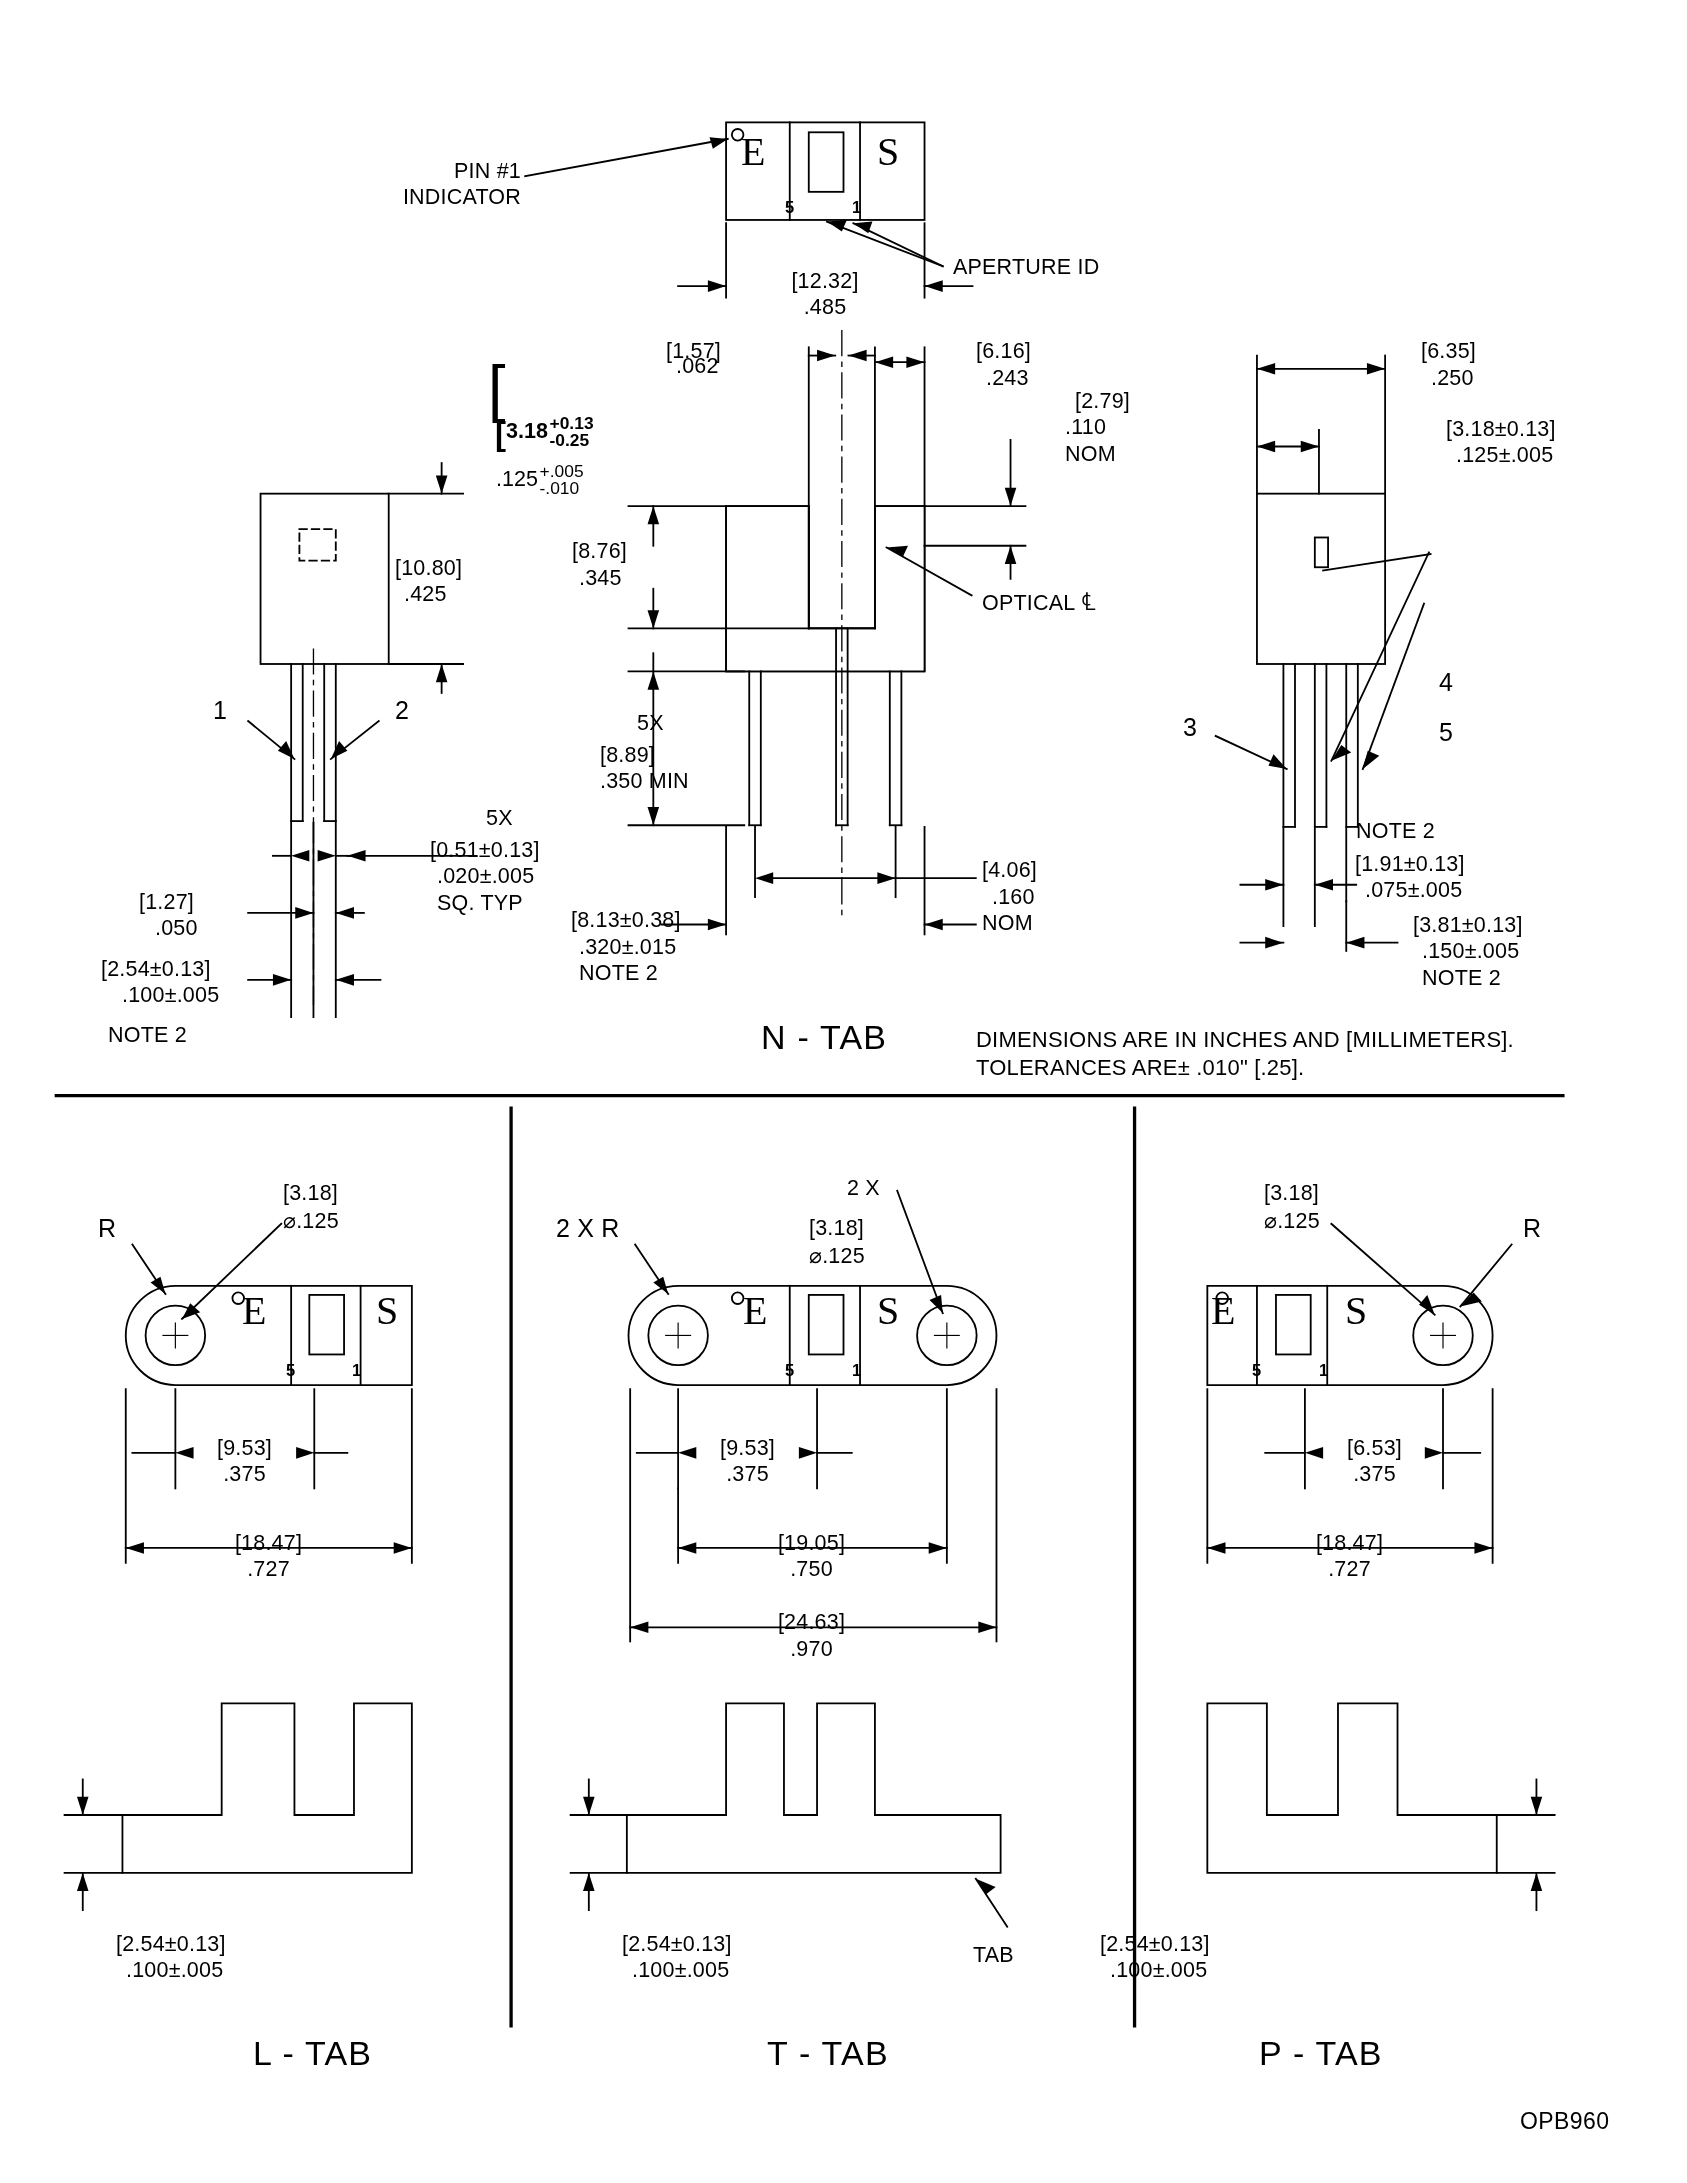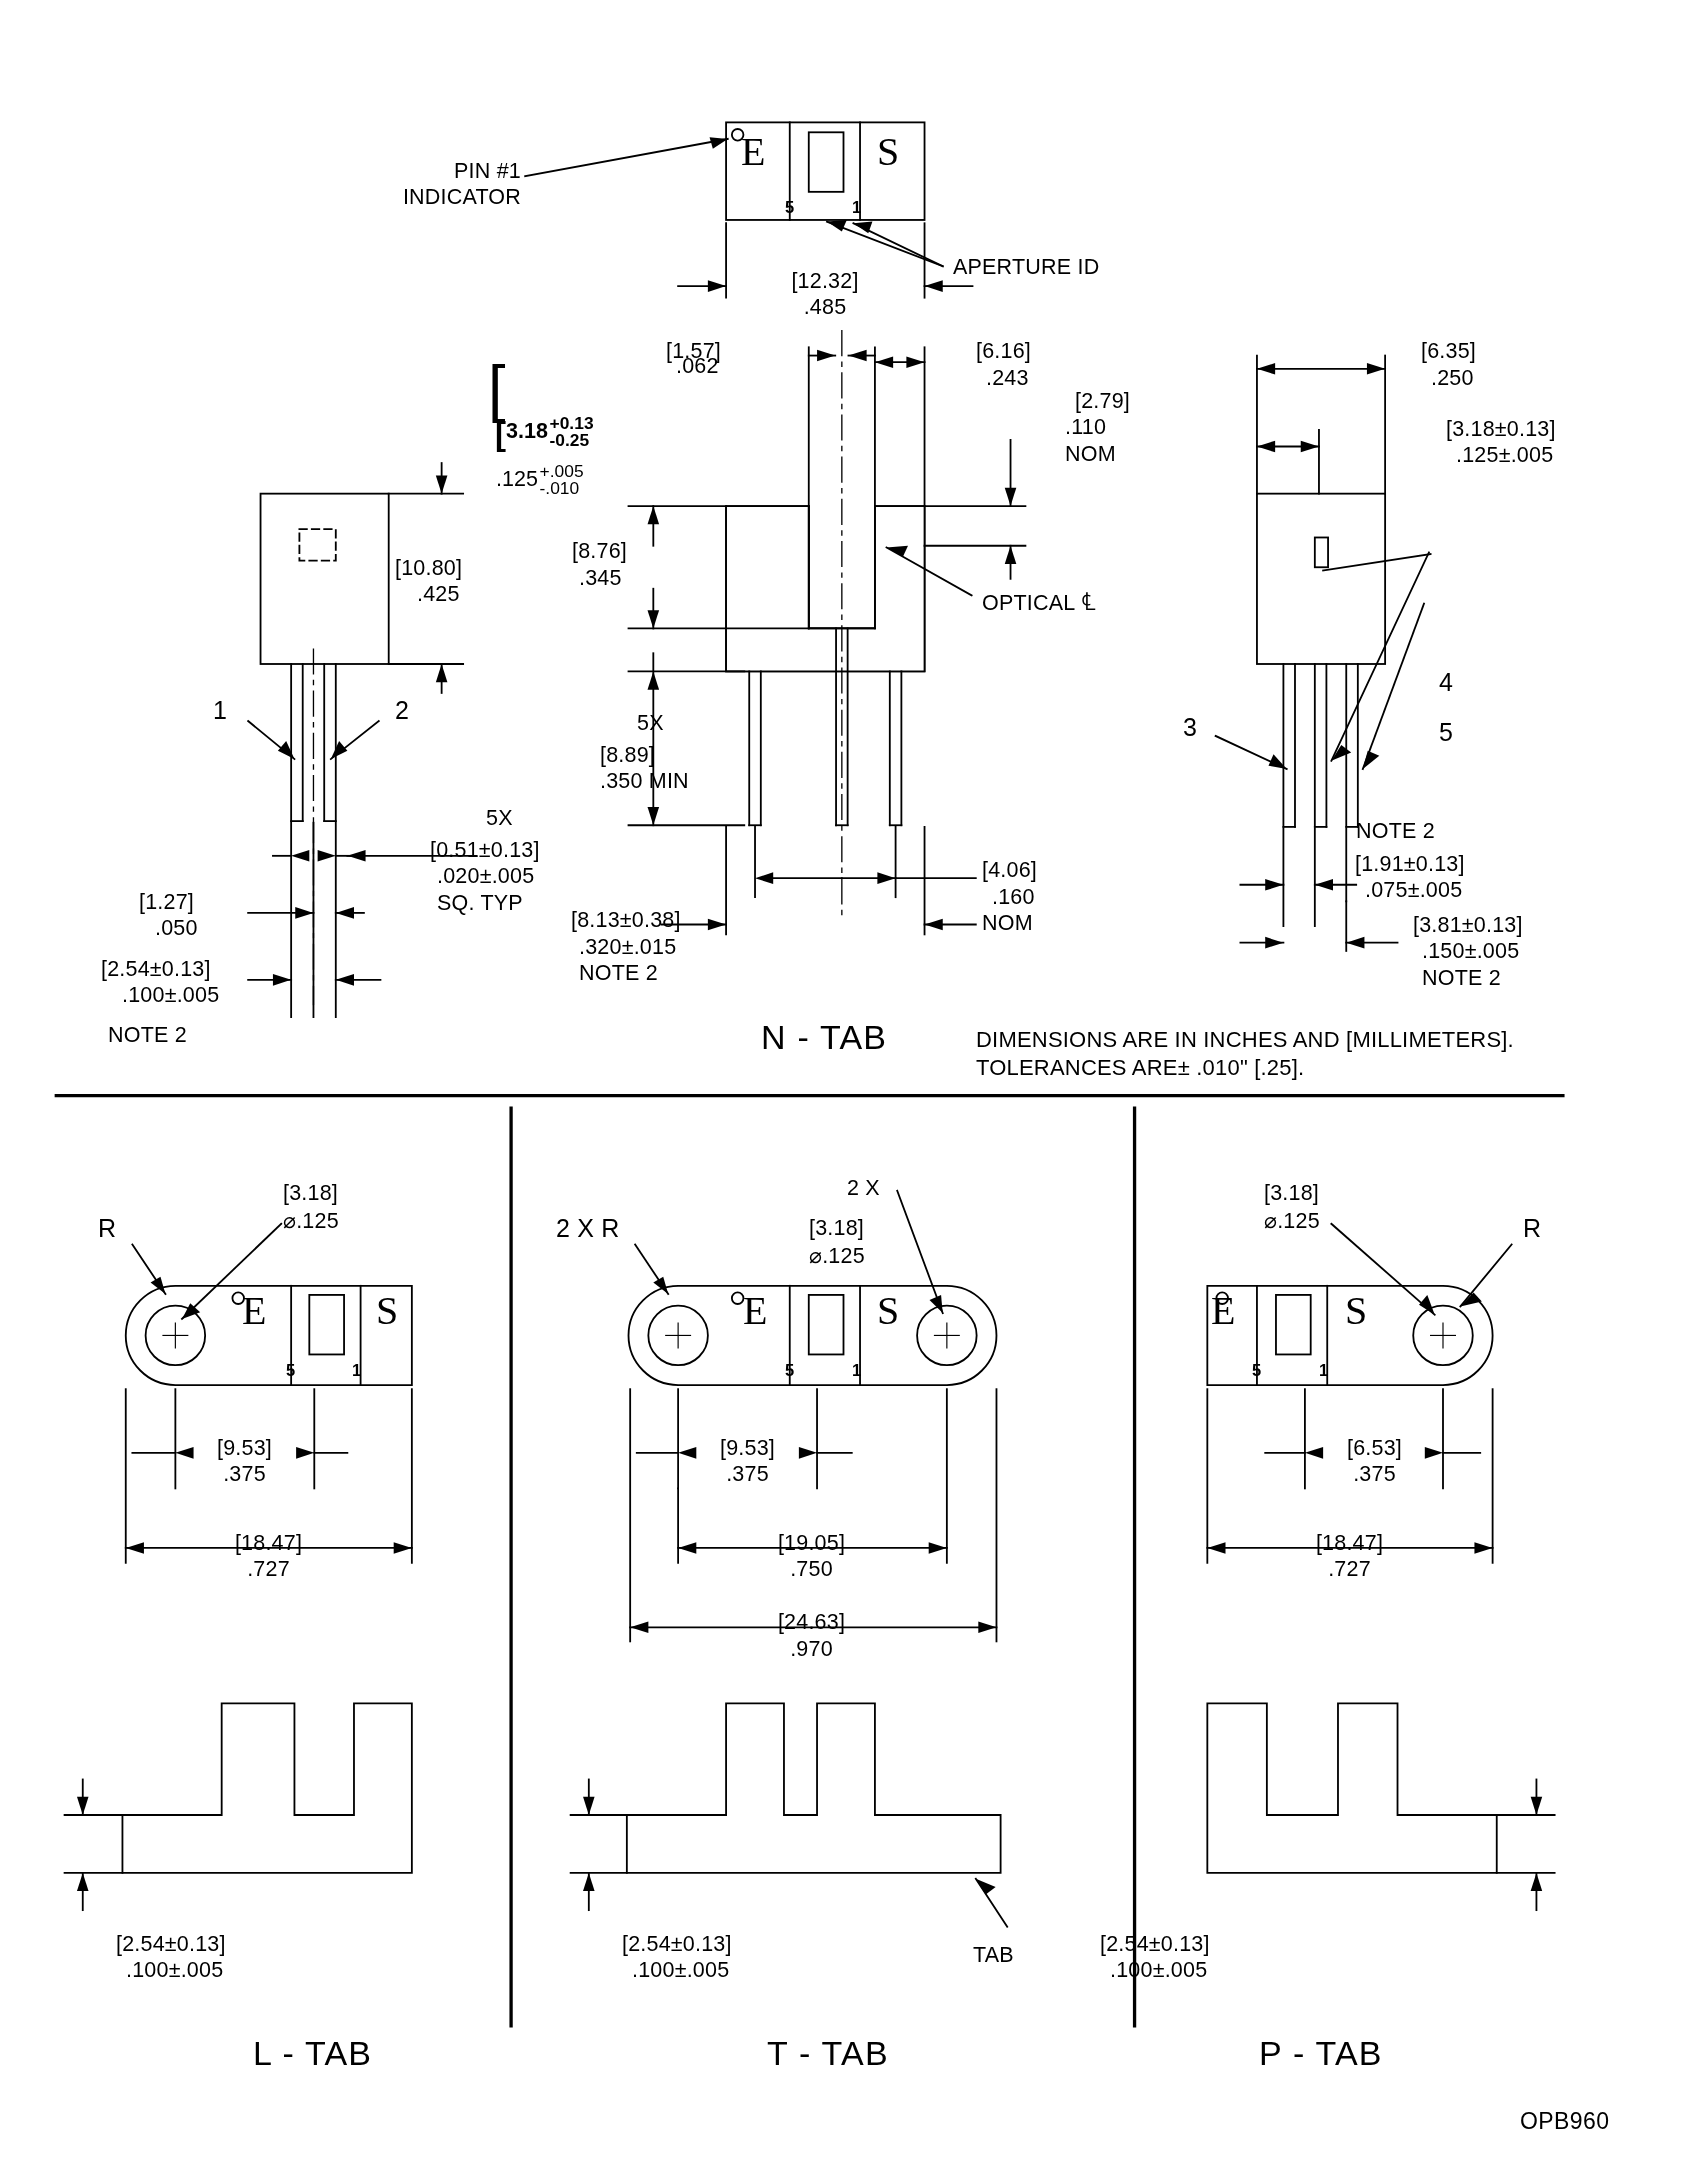--- a/index.html
+++ b/index.html
@@ -369,21 +369,21 @@
 <div class="lbl rt" style="left:323px; top:185px; width:198px;">INDICATOR</div>
 <div class="lbl" style="left:953px; top:255px;">APERTURE ID</div>
 <div class="lbl" style="left:741px; top:139px; font-size:40px; font-family:'Liberation Serif', serif;">E</div>
 <div class="lbl" style="left:877px; top:139px; font-size:40px; font-family:'Liberation Serif', serif;">S</div>
 <div class="lbl sm" style="left:785px; top:197px; font-weight:bold; font-size:16.5px;">5</div>
 <div class="lbl sm" style="left:852px; top:197px; font-weight:bold; font-size:16.5px;">1</div>
 <div class="lbl ctr" style="left:726px; top:269px; width:198px;">[12.32]</div>
 <div class="lbl ctr" style="left:726px; top:295px; width:198px;">.485</div>
 
 <div class="lbl" style="left:395px; top:556px;">[10.80]</div>
-<div class="lbl" style="left:404px; top:582px;margin-left:13px;">.425</div>
+<div class="lbl" style="left:404px; top:582px;">.425</div>
 <div class="lbl big" style="left:213px; top:696px;">1</div>
 <div class="lbl big" style="left:395px; top:696px;">2</div>
 <div class="lbl" style="left:486px; top:806px;">5X</div>
 <div class="lbl" style="left:430px; top:838px;">[0.51±0.13]</div>
 <div class="lbl" style="left:437px; top:864px;">.020±.005</div>
 <div class="lbl" style="left:437px; top:891px;">SQ. TYP</div>
 <div class="lbl" style="left:139px; top:890px;">[1.27]</div>
 <div class="lbl" style="left:155px; top:916px;">.050</div>
 <div class="lbl" style="left:101px; top:957px;">[2.54±0.13]</div>
 <div class="lbl" style="left:122px; top:983px;">.100±.005</div>

